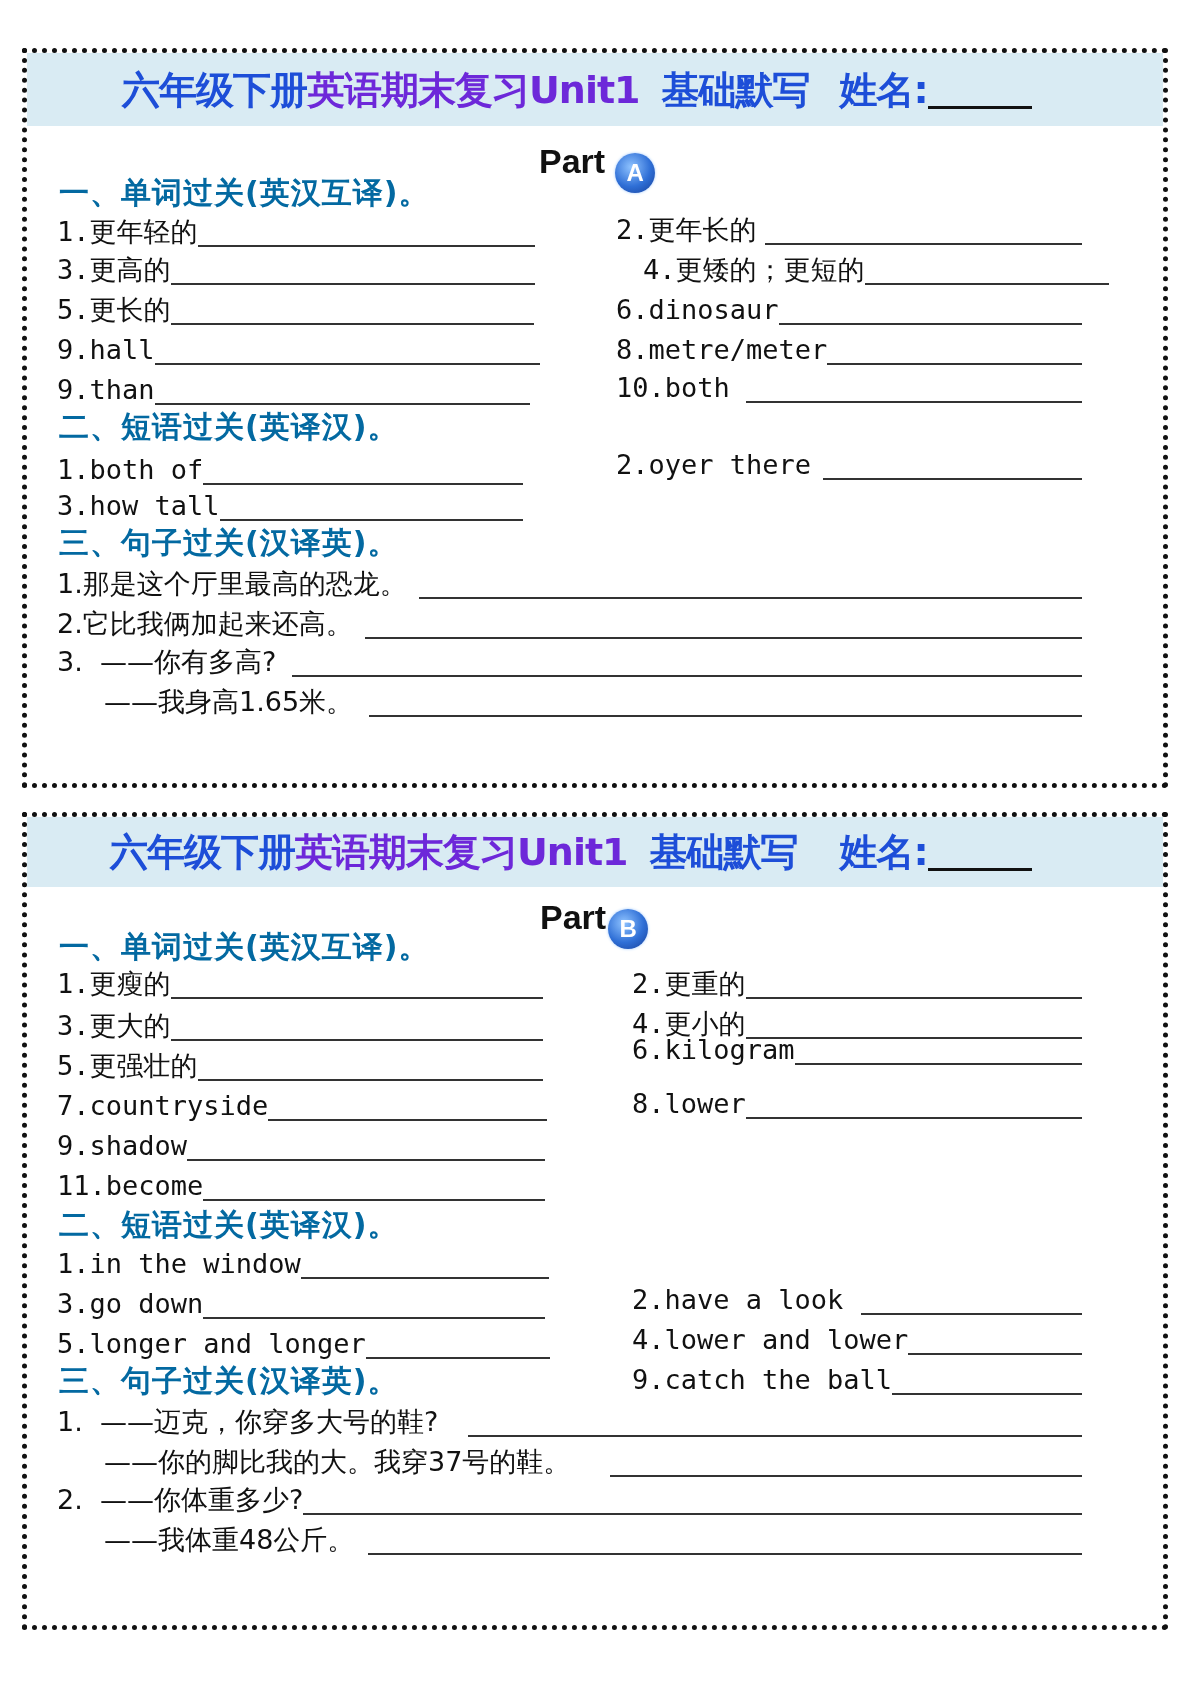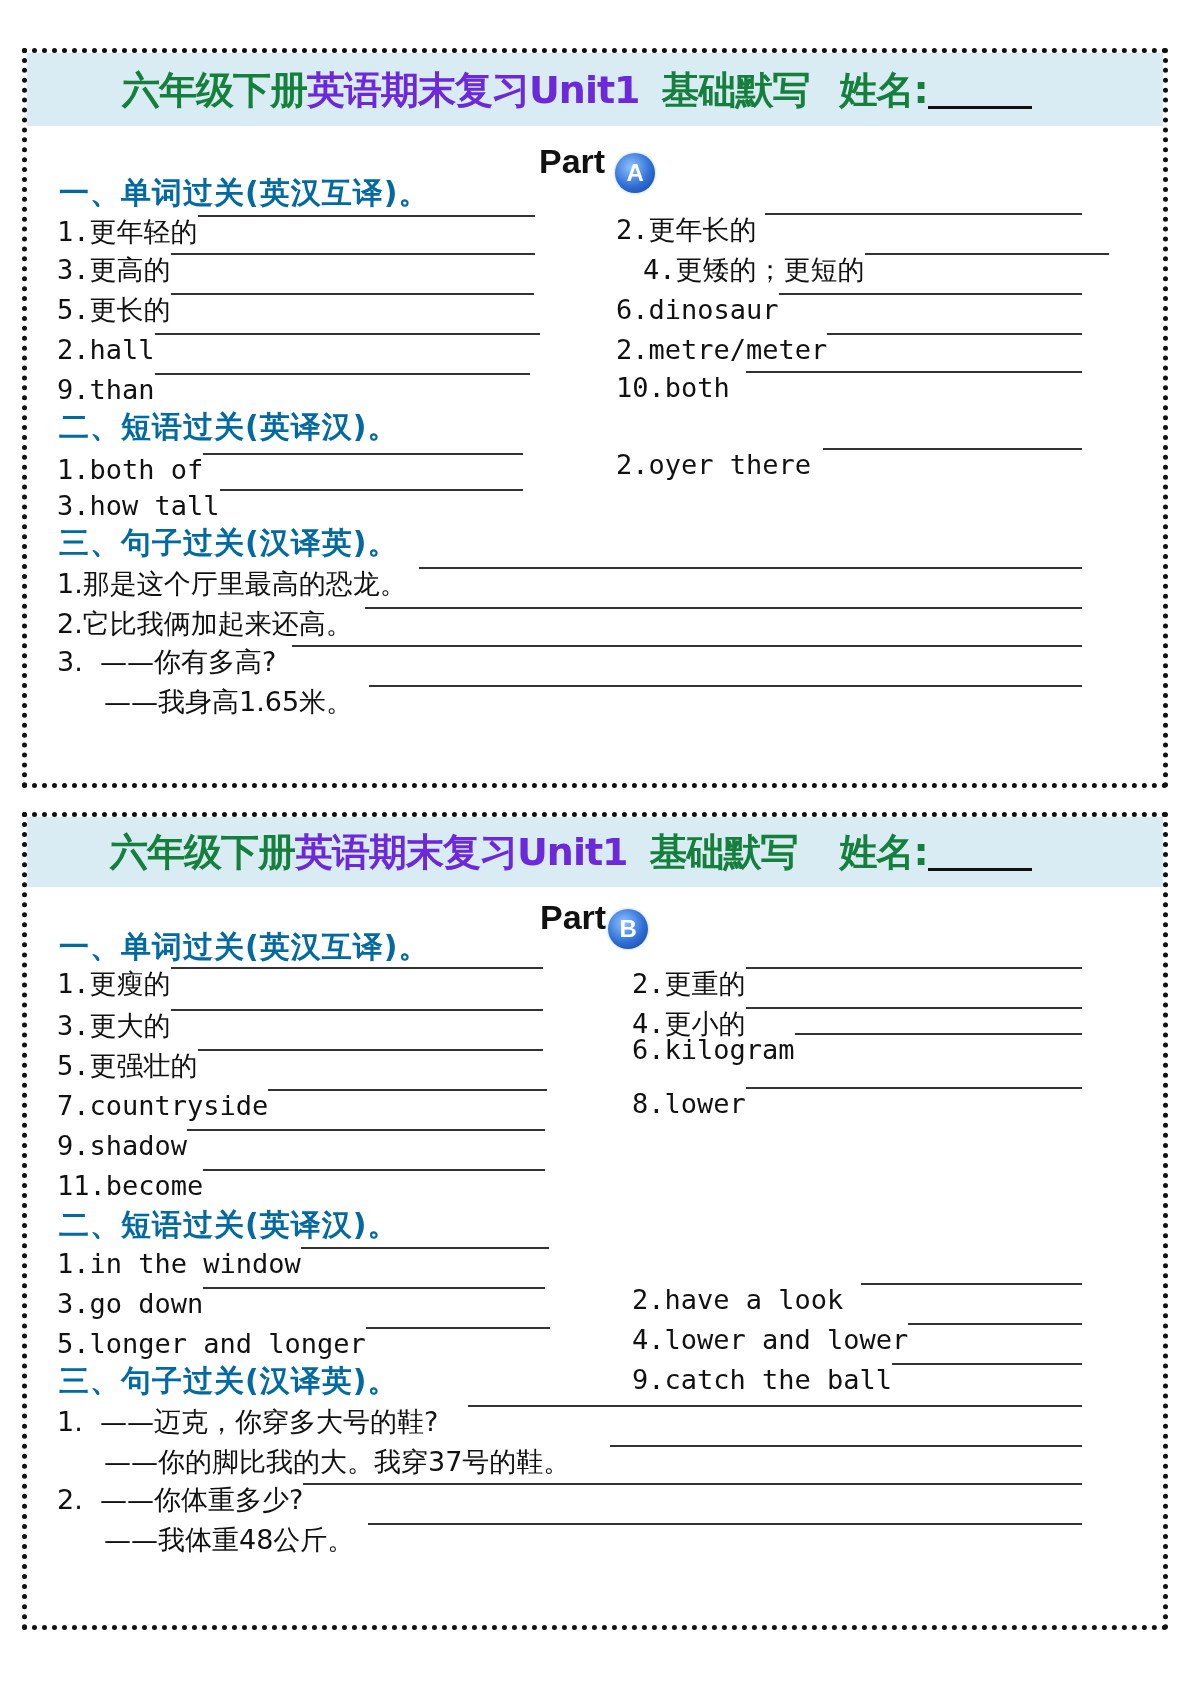--- a/index.html
+++ b/index.html
@@ -22,21 +22,21 @@
   }
   .card.b .title-bar { height: 70px; }
   .title {
     position: absolute; top: 14px;
     font-family: "DejaVu Sans", sans-serif;
     font-weight: bold; font-size: 38px; letter-spacing: -1px;
     white-space: nowrap; line-height: 46px;
   }
   .card.a .title { left: 95px; }
   .card.b .title { left: 83px; top: 12px; }
-  .title .t-black { color: #15803d; }
+  .title .t-black { color: #1d4ed8; }
   .title .t-blue { color: #6d28d9; }
   .title .t-gap { display: inline-block; width: 22px; }
   .title .name-blank {
     display: inline-block; width: 104px; height: 34px;
     border-bottom: 3px solid #111; vertical-align: -6px;
   }
 
   .part {
     position: absolute; font-family: "Liberation Sans", sans-serif;
     font-weight: bold; font-size: 34px; line-height: 40px; white-space: nowrap;
@@ -53,21 +53,21 @@
   }
   .card.b .part-badge { margin-left: 2px; }
 
   .sec {
     position: absolute; left: 32px;
     color: #0369a1; font-size: 30px; font-weight: bold; line-height: 36px;
     white-space: nowrap; letter-spacing: 1px;
   }
 
   .item {
-    position: absolute; display: flex; 
+    position: absolute; display: flex; align-items: flex-end;
     font-family: "DejaVu Sans Mono", monospace;
     font-size: 27px; line-height: 34px; white-space: nowrap;
   }
   .item .txt { letter-spacing: 0px; }
   .item .blank {
     flex: 1; height: 2px; background: #333; margin-bottom: 2px;
   }
   .sent .txt { font-family: "DejaVu Sans", sans-serif; }
 </style>
 </head>
@@ -91,42 +91,42 @@
     </div>
   <div class="item" style="left:30px;width:478px;top:200px">
       <span class="txt">3.更高的</span>
       <span class="blank"></span>
     </div>
   <div class="item" style="left:30px;width:477px;top:240px">
       <span class="txt">5.更长的</span>
       <span class="blank"></span>
     </div>
   <div class="item" style="left:30px;width:483px;top:280px">
-      <span class="txt">2.hall</span>
+      <span class="txt">9.hall</span>
       <span class="blank"></span>
     </div>
   <div class="item" style="left:30px;width:473px;top:320px">
       <span class="txt">9.than</span>
       <span class="blank"></span>
     </div>
 
   <div class="item" style="left:589px;width:466px;top:160px">
       <span class="txt">2.更年长的</span>
       <span class="blank" style="margin-left:8px"></span>
     </div>
   <div class="item" style="left:616px;width:466px;top:200px">
       <span class="txt">4.更矮的；更短的</span>
       <span class="blank"></span>
     </div>
   <div class="item" style="left:589px;width:466px;top:240px">
       <span class="txt">6.dinosaur</span>
       <span class="blank"></span>
     </div>
   <div class="item" style="left:589px;width:466px;top:280px">
-      <span class="txt">2.metre/meter</span>
+      <span class="txt">8.metre/meter</span>
       <span class="blank"></span>
     </div>
   <div class="item" style="left:589px;width:466px;top:318px">
       <span class="txt">10.both</span>
       <span class="blank" style="margin-left:16px"></span>
     </div>
 
   <div class="sec" style="top:356px">二、短语过关(英译汉)。</div>
 
   <div class="item" style="left:30px;width:466px;top:400px">

